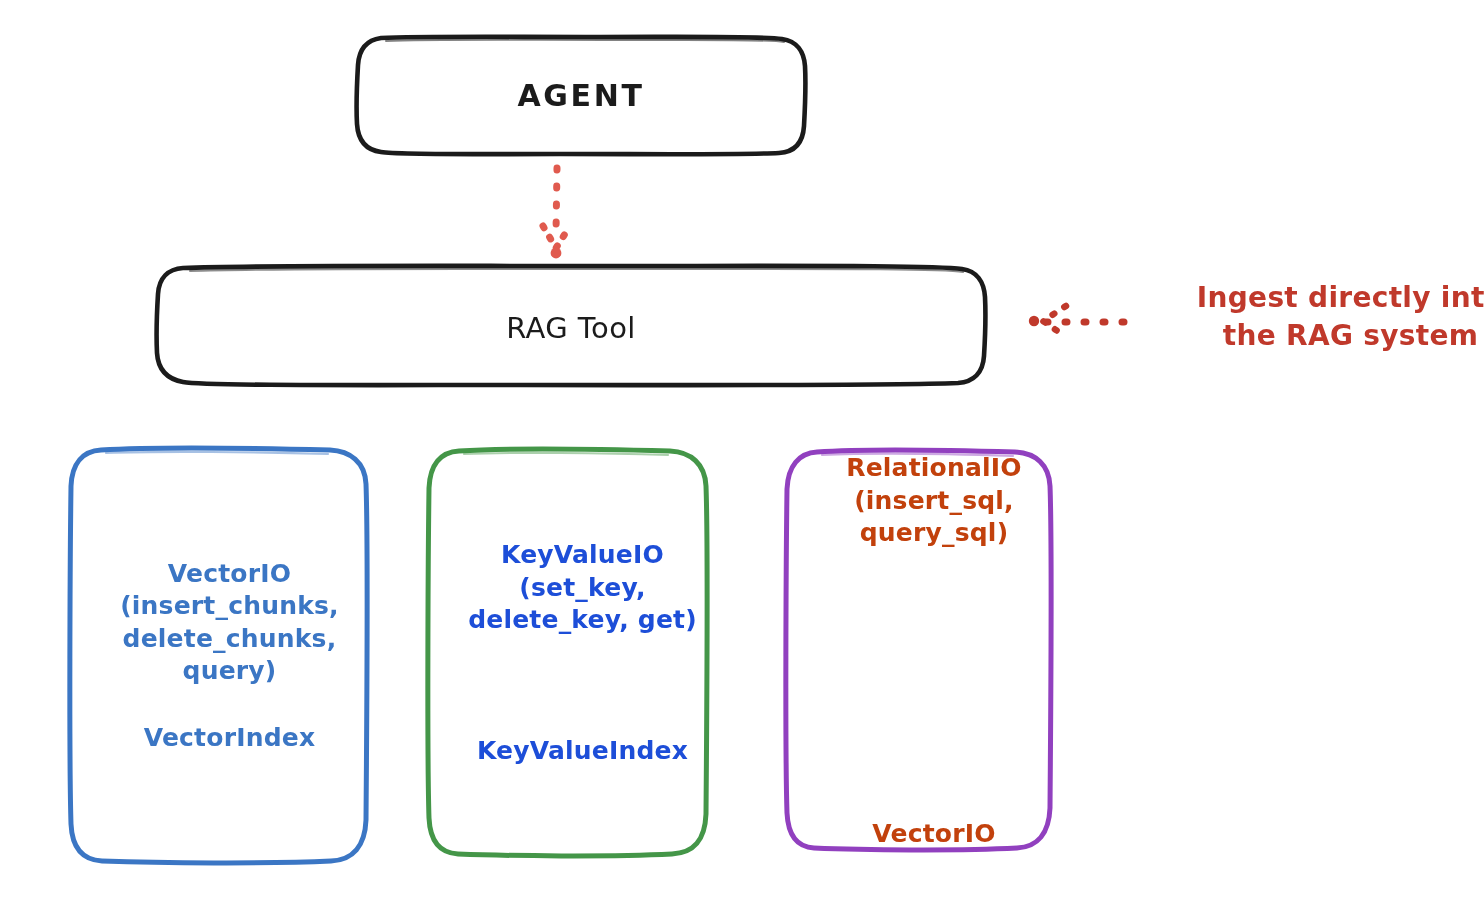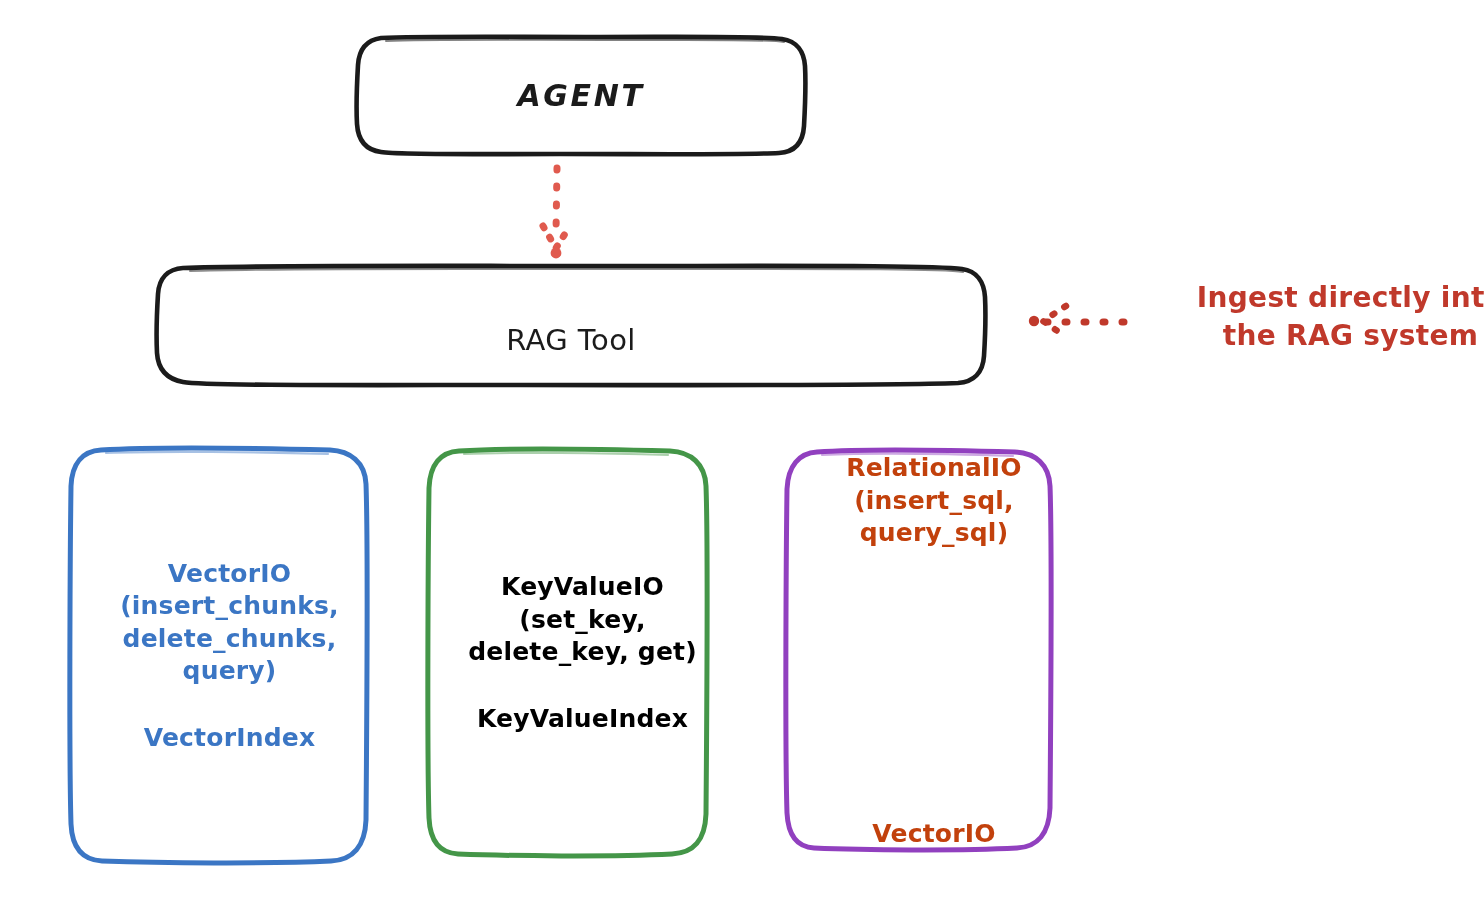--- a/index.html
+++ b/index.html
@@ -34,29 +34,28 @@
     text-align: center;
     pointer-events: none;
     white-space: pre-line;
     line-height: 1.30;
     letter-spacing: 0.4px;
   }
   
   #agent-box-label {
     left: 357px; top: 38px; width: 448px; height: 115px;
     font-size: 30px;
-    font-style: italic;
     font-weight: 600;
     letter-spacing: 2.6px;
     color: #1b1b1b;
     font-family: "DejaVu Sans", sans-serif;
   }
   
   #ragtool-box-label {
-    left: 157px; top: 284px; width: 828px; height: 114px;
+    left: 157px; top: 272px; width: 828px; height: 114px;
     font-size: 29px;
     color: #1b1b1b;
     font-family: "DejaVu Sans", sans-serif;
   }
   
   .leaf-label {
     font-size: 25px;
     font-weight: 600;
     letter-spacing: 0.2px;
     padding-left: 10px;
@@ -64,21 +63,22 @@
   .leaf-label .api-block { display: block; }
   .leaf-label .spacer { display: block; height: 34px; }
   .leaf-label .index-block { display: block; }
 
   #vectorio-box-label {
     left: 72px; top: 450px; width: 295px; height: 412px;
     color: #3b76c4;
   }
   #keyvalueio-box-label {
     left: 430px; top: 451px; width: 285px; height: 404px;
-    color: #000000;
+    color: #1d4ed8;
+    gap: 32px;
   }
   #relationalio-box-label {
     left: 788px; top: 452px; width: 272px; height: 398px;
     color: #c2410c;
     justify-content: space-between;
   }
   
   #ingest-annotation {
     position: absolute;
     left: 1183px; top: 279px; width: 335px;

